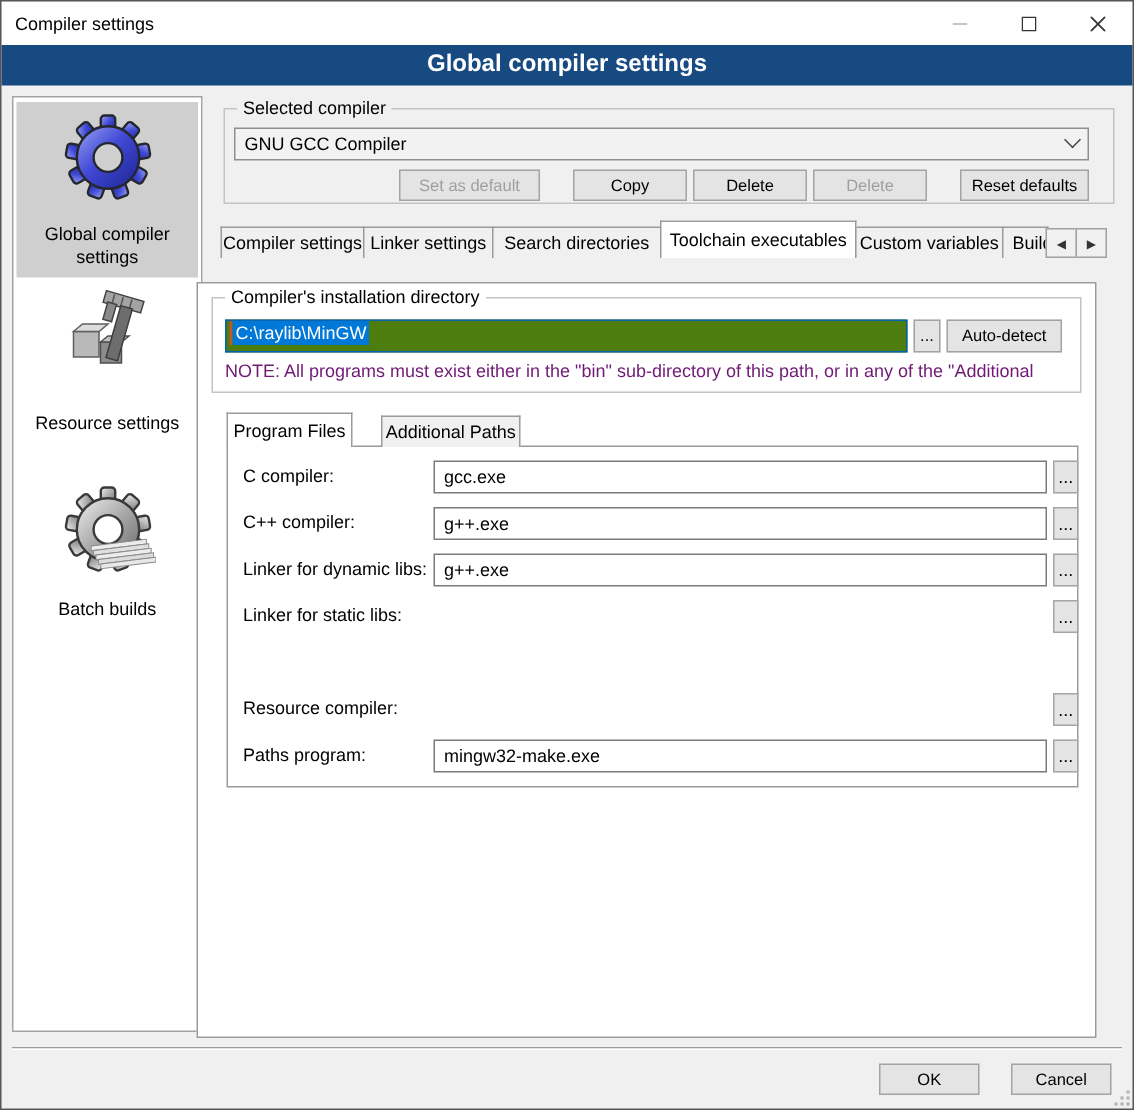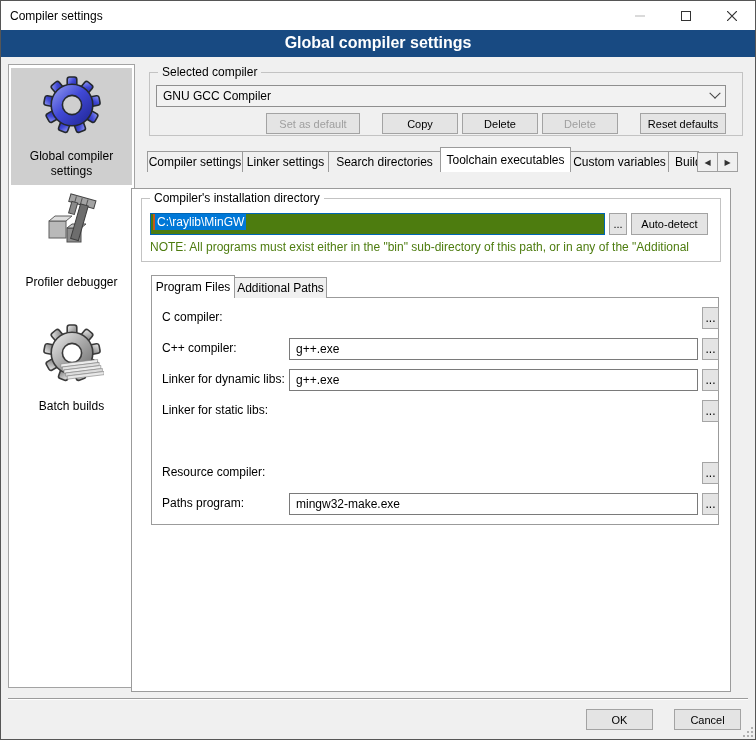--- a/index.html
+++ b/index.html
@@ -50,23 +50,23 @@
   .tabpage { position:absolute; left:131px; top:171px; width:600px; height:504px; background:#fff; border:1px solid #9b9b9b; z-index:1;margin-top:17px; }
   
   .grp2 { left:9px; top:9px; width:580px; height:64px; background:#fff; }
   .grp2 .legend { background:#fff; }
   .dirrow { position:absolute; left:8px; top:14px; right:8px; height:22px; display:flex; }
   .dirinput { width:455px; height:22px; border:1px solid #0066b4; background:#4d7c0f; display:flex; align-items:flex-start; padding-left:2px; overflow:hidden; }
   .caret { width:2px; height:16px; background:#c4571f; flex:0 0 auto; }
   .seltext { background:#0078d7; color:#fff; padding:1px 2px; white-space:nowrap; }
   .minibtn { width:18px; height:22px; margin-left:4px; }
   .autodetect { width:77px; height:22px; margin-left:4px; }
-  .note { position:absolute; left:8px; top:41px; right:2px; color:#4d7c0f; white-space:nowrap; overflow:hidden; }
-  
-  .innertabs { position:absolute; left:19px; top:87px; height:22px; display:flex; align-items:flex-end; z-index:3; }
+  .note { position:absolute; left:8px; top:41px; right:2px; color:#701a75; white-space:nowrap; overflow:hidden; }
+  
+  .innertabs { position:absolute; left:19px; top:87px; height:22px; display:flex; align-items:flex-end; z-index:3;gap:20px; }
   .innerpage { position:absolute; left:19px; top:108px; width:568px; height:228px; background:#fff; border:1px solid #9b9b9b; }
   
   .frow { position:absolute; left:0; width:100%; height:22px; }
   .frow .flabel { position:absolute; left:10px; top:3px; }
   .field { position:absolute; left:137px; width:409px; height:22px; border:1px solid #7a7a7a; background:#fff;
            display:flex; align-items:center; padding-left:6px; white-space:nowrap; overflow:hidden; }
   .frow .dots { position:absolute; left:550px; width:17px; height:22px; background:#e4e4e4; border:1px solid #a5a5a5;
                 display:flex; align-items:center; justify-content:center; line-height:10px; }
   .fieldcombo { position:absolute; left:137px; width:430px; height:22px; background:#e6e6e6; border:1px solid #8f8f8f; }
   
@@ -152,21 +152,21 @@
       <g transform="rotate(16 40 20)">
         <rect x="26" y="4" width="26" height="8" fill="#a3a3a3" stroke="#444"></rect>
         <line x1="32" y1="5" x2="32" y2="11" stroke="#555"></line>
         <line x1="38" y1="5" x2="38" y2="11" stroke="#555"></line>
         <line x1="44" y1="5" x2="44" y2="11" stroke="#555"></line>
         <rect x="38" y="11" width="8" height="36" fill="#6d6d6d" stroke="#3d3d3d"></rect>
         <rect x="29" y="11" width="6" height="12" fill="#8a8a8a" stroke="#444"></rect>
       </g>
     </svg>
   </div>
-  <div class="sb-label" style="top:210px">Profiler debugger</div>
+  <div class="sb-label" style="top:210px">Resource settings</div>
 
   <div class="sb-icon" style="top:256px">
     <svg viewBox="-40 -40 80 80" width="64" height="64">
       <g fill="url(#gearGrey)" stroke="#3a3a3a" stroke-width="2">
         <g>
           <rect x="-6" y="-35" width="12" height="16" rx="3"></rect>
           <rect x="-6" y="-35" width="12" height="16" rx="3" transform="rotate(40)"></rect>
           <rect x="-6" y="-35" width="12" height="16" rx="3" transform="rotate(80)"></rect>
           <rect x="-6" y="-35" width="12" height="16" rx="3" transform="rotate(120)"></rect>
           <rect x="-6" y="-35" width="12" height="16" rx="3" transform="rotate(160)"></rect>
@@ -241,20 +241,21 @@
 
   <div class="innertabs">
     <div class="tab sel" style="width:84px; height:23px">Program Files</div>
     <div class="tab" style="width:93px">Additional Paths</div>
   </div>
 
   <div class="innerpage">
 
     <div class="frow" style="top:9px">
       <span class="flabel">C compiler:</span>
+      <div class="field">gcc.exe</div>
       <div class="dots">...</div>
     </div>
 
     <div class="frow" style="top:40px">
       <span class="flabel">C++ compiler:</span>
       <div class="field">g++.exe</div>
       <div class="dots">...</div>
     </div>
 
     <div class="frow" style="top:71px">

